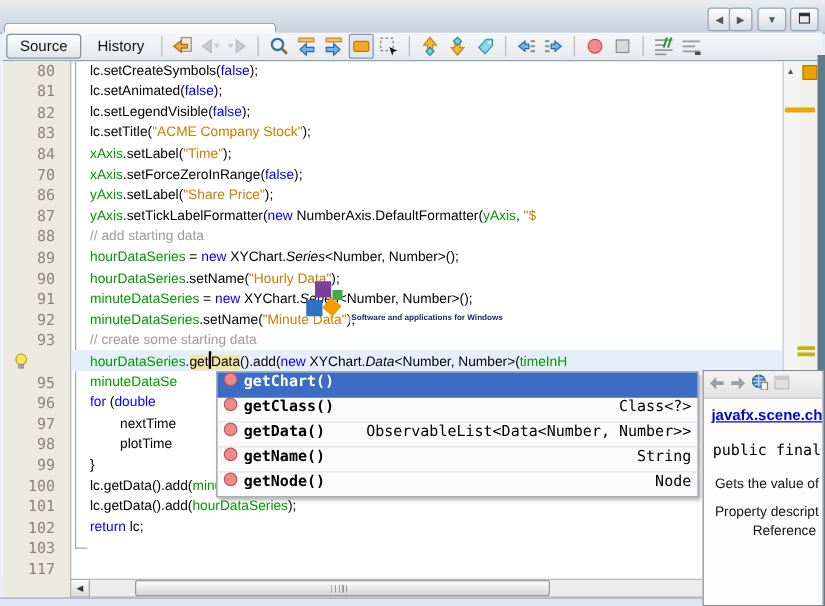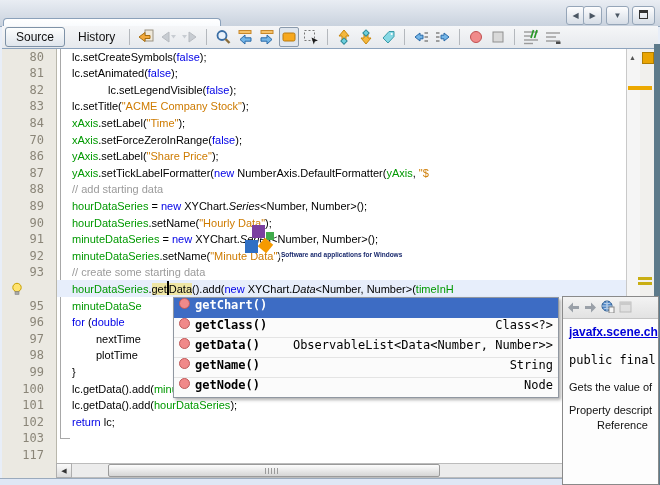--- a/index.html
+++ b/index.html
@@ -71,21 +71,21 @@
   .cc-row:last-child{border-bottom:none;}
   .cc-row.sel{background:#3d6cc4;color:#fff;border-bottom-color:#3d6cc4;}
   .cc-name{font-weight:bold;}
   .cc-type{margin-left:auto;}
   .m-icon{width:9px;height:9px;border-radius:50%;background:#f08a8a;border:1px solid #bf5a5a;flex:0 0 auto;}
   
   .jd-pop{position:absolute;left:562px;top:296px;width:97px;height:189px;background:#fdfdfd;
           border:1px solid #8a8a8a;z-index:10;overflow:hidden;box-sizing:border-box;}
   .jd-bar{height:21px;background:linear-gradient(#f3f3f3,#e2e2e2);border-bottom:1px solid #c4c4c4;
           display:flex;align-items:center;gap:4px;padding:0 4px;}
-  .jd-body{padding:4px 0 0 6px;}
+  .jd-body{padding:4px 0 0 6px;text-align:center;}
   .jd-link{font-size:12px;font-weight:bold;color:#0000d8;text-decoration:underline;white-space:nowrap;display:block;margin-top:2px;}
   .jd-sig{font-family:"DejaVu Sans Mono",monospace;font-size:12px;color:#000;white-space:nowrap;margin-top:14px;}
   .jd-desc{font-size:11px;color:#111;white-space:nowrap;margin-top:14px;}
   .jd-prop{font-size:11px;color:#111;white-space:nowrap;margin-top:11px;}
   .jd-ref{font-size:11px;color:#111;white-space:nowrap;margin-top:3px;padding-left:28px;}
   
   .wm{position:absolute;left:243px;top:224px;width:180px;height:40px;z-index:5;}
   .wm-sq{position:absolute;}
   .wm-title{position:absolute;left:34px;top:-3px;font-size:27px;font-weight:bold;color:#2f9e3e;
             letter-spacing:0;text-shadow:-1px -1px 0 #15245e,1px -1px 0 #15245e,-1px 1px 0 #15245e,1px 1px 0 #15245e;}
@@ -318,21 +318,21 @@
         <div class="gut-num" style="top: 349.1px;">101</div>
         <div class="gut-num" style="top: 365.7px;">102</div>
         <div class="gut-num" style="top: 382.3px;">103</div>
         <div class="gut-num" style="top: 398.9px;">117</div>
       </div>
     <div class="fold-line"></div>
     <div class="fold-stub"></div>
     <div id="ed-content">
         <div class="code-line" style="top: -0.5px; left: 70px;"><span class="tk-d">lc.setCreateSymbols(</span><span class="tk-k">false</span><span class="tk-d">);</span></div>
         <div class="code-line" style="top: 16.1px; left: 70px;"><span class="tk-d">lc.setAnimated(</span><span class="tk-k">false</span><span class="tk-d">);</span></div>
-        <div class="code-line" style="top: 32.7px; left: 70px; margin-left: 36px;"><span class="tk-d">lc.setLegendVisible(</span><span class="tk-k">false</span><span class="tk-d">);</span></div>
+        <div class="code-line" style="top: 32.7px; left: 70px;"><span class="tk-d">lc.setLegendVisible(</span><span class="tk-k">false</span><span class="tk-d">);</span></div>
         <div class="code-line" style="top: 49.3px; left: 70px;"><span class="tk-d">lc.setTitle(</span><span class="tk-s">"ACME Company Stock"</span><span class="tk-d">);</span></div>
         <div class="code-line" style="top: 65.9px; left: 70px;"><span class="tk-f">xAxis</span><span class="tk-d">.setLabel(</span><span class="tk-s">"Time"</span><span class="tk-d">);</span></div>
         <div class="code-line" style="top: 82.5px; left: 70px;"><span class="tk-f">xAxis</span><span class="tk-d">.setForceZeroInRange(</span><span class="tk-k">false</span><span class="tk-d">);</span></div>
         <div class="code-line" style="top: 99.1px; left: 70px;"><span class="tk-f">yAxis</span><span class="tk-d">.setLabel(</span><span class="tk-s">"Share Price"</span><span class="tk-d">);</span></div>
         <div class="code-line" style="top: 115.7px; left: 70px;"><span class="tk-f">yAxis</span><span class="tk-d">.setTickLabelFormatter(</span><span class="tk-k">new</span><span class="tk-d"> NumberAxis.DefaultFormatter(</span><span class="tk-f">yAxis</span><span class="tk-d">, </span><span class="tk-s">"$</span></div>
         <div class="code-line" style="top: 132.3px; left: 70px;"><span class="tk-c">// add starting data</span></div>
         <div class="code-line" style="top: 148.9px; left: 70px;"><span class="tk-f">hourDataSeries</span><span class="tk-d"> = </span><span class="tk-k">new</span><span class="tk-d"> XYChart.</span><span class="tk-i">Series</span><span class="tk-d">&lt;Number, Number&gt;();</span></div>
         <div class="code-line" style="top: 165.5px; left: 70px;"><span class="tk-f">hourDataSeries</span><span class="tk-d">.setName(</span><span class="tk-s">"Hourly Data"</span><span class="tk-d">);</span></div>
         <div class="code-line" style="top: 182.1px; left: 70px;"><span class="tk-f">minuteDataSeries</span><span class="tk-d"> = </span><span class="tk-k">new</span><span class="tk-d"> XYChart.</span><span class="tk-i">Series</span><span class="tk-d">&lt;Number, Number&gt;();</span></div>
         <div class="code-line" style="top: 198.7px; left: 70px;"><span class="tk-f">minuteDataSeries</span><span class="tk-d">.setName(</span><span class="tk-s">"Minute Data"</span><span class="tk-d">);</span></div>

